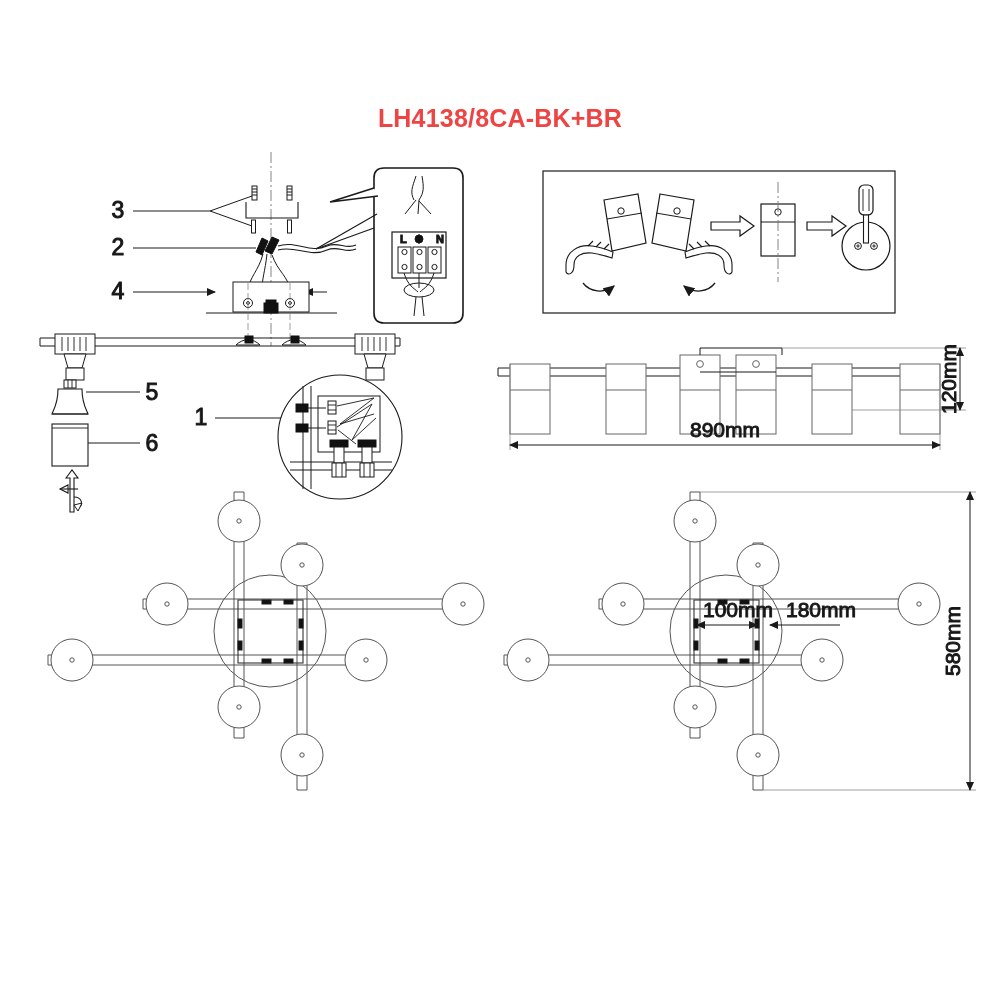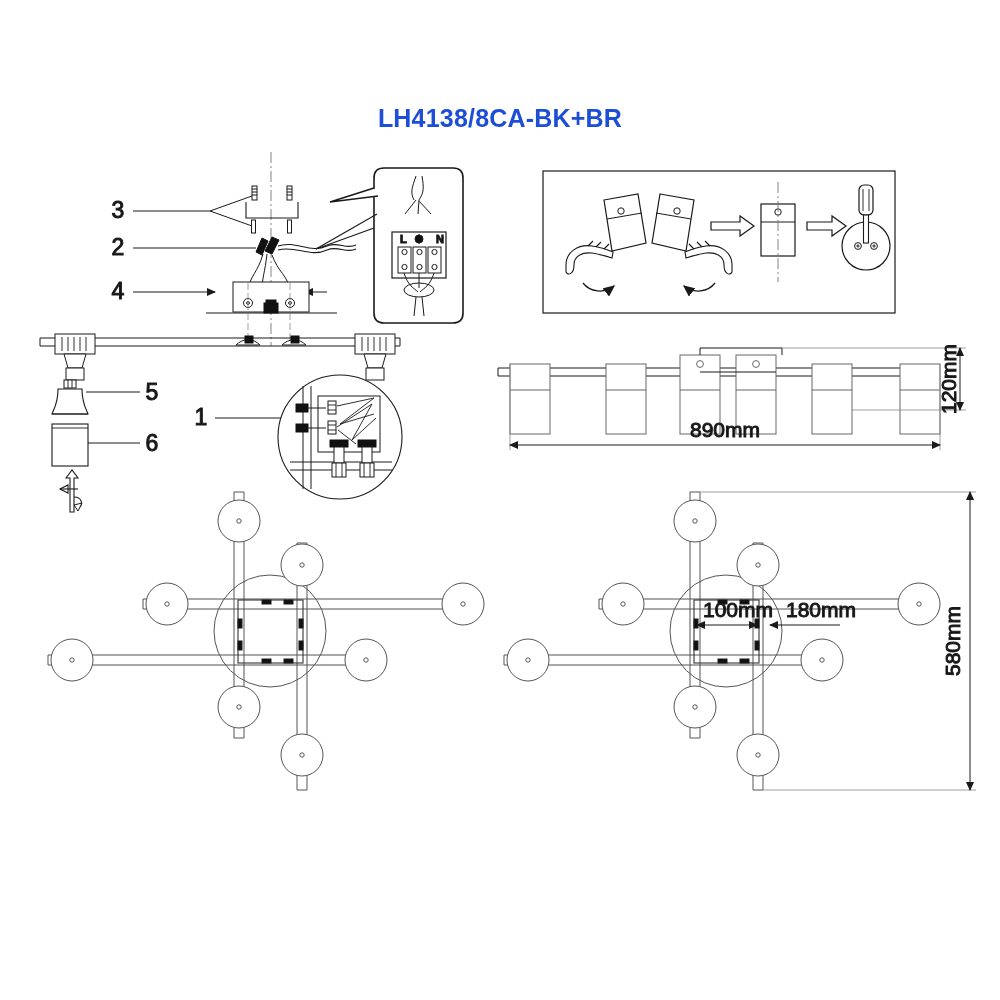--- a/index.html
+++ b/index.html
@@ -23,21 +23,21 @@
   }
   .title {
     position: absolute;
     left: 0;
     top: 104px;
     width: 1000px;
     text-align: center;
     font-size: 25px;
     font-weight: 700;
     letter-spacing: 0.2px;
-    color: #1d4ed8;
+    color: #ef4444;
   }
   svg { display: block; }
   text {
     font-family: "Liberation Sans", sans-serif;
     fill: #141414;
   }
   .callout-num { font-size: 23px; }
   .dim-txt { font-size: 21px; }
   .term-txt { font-size: 11px; font-weight: 700; }
 </style>

